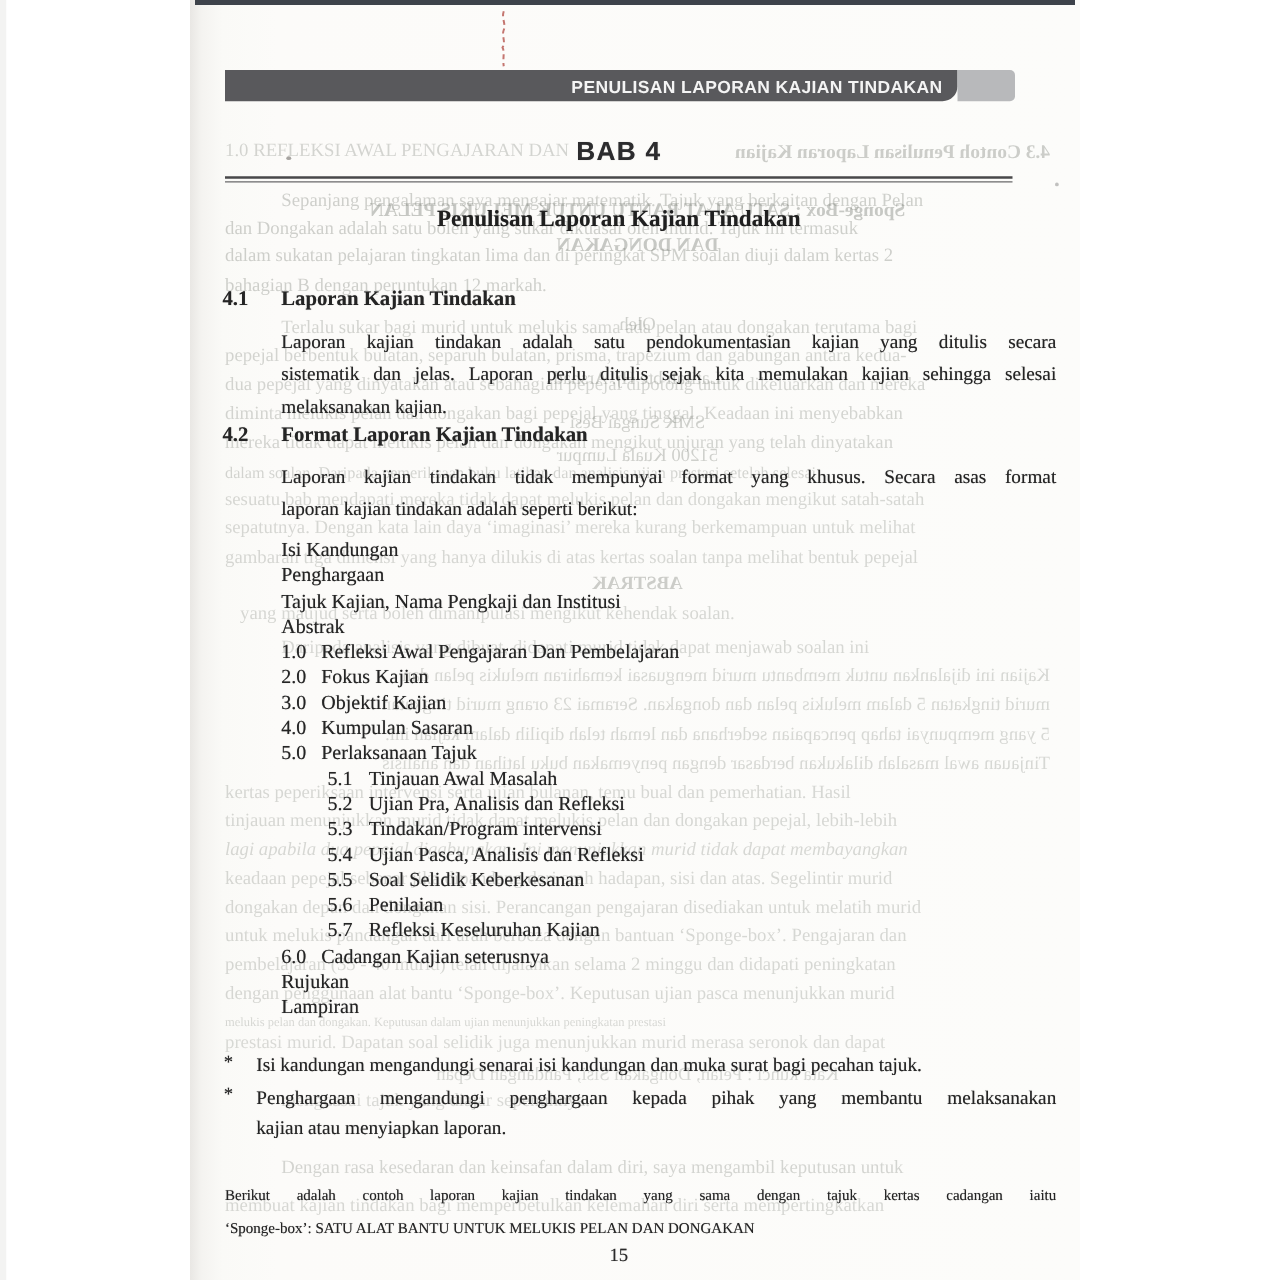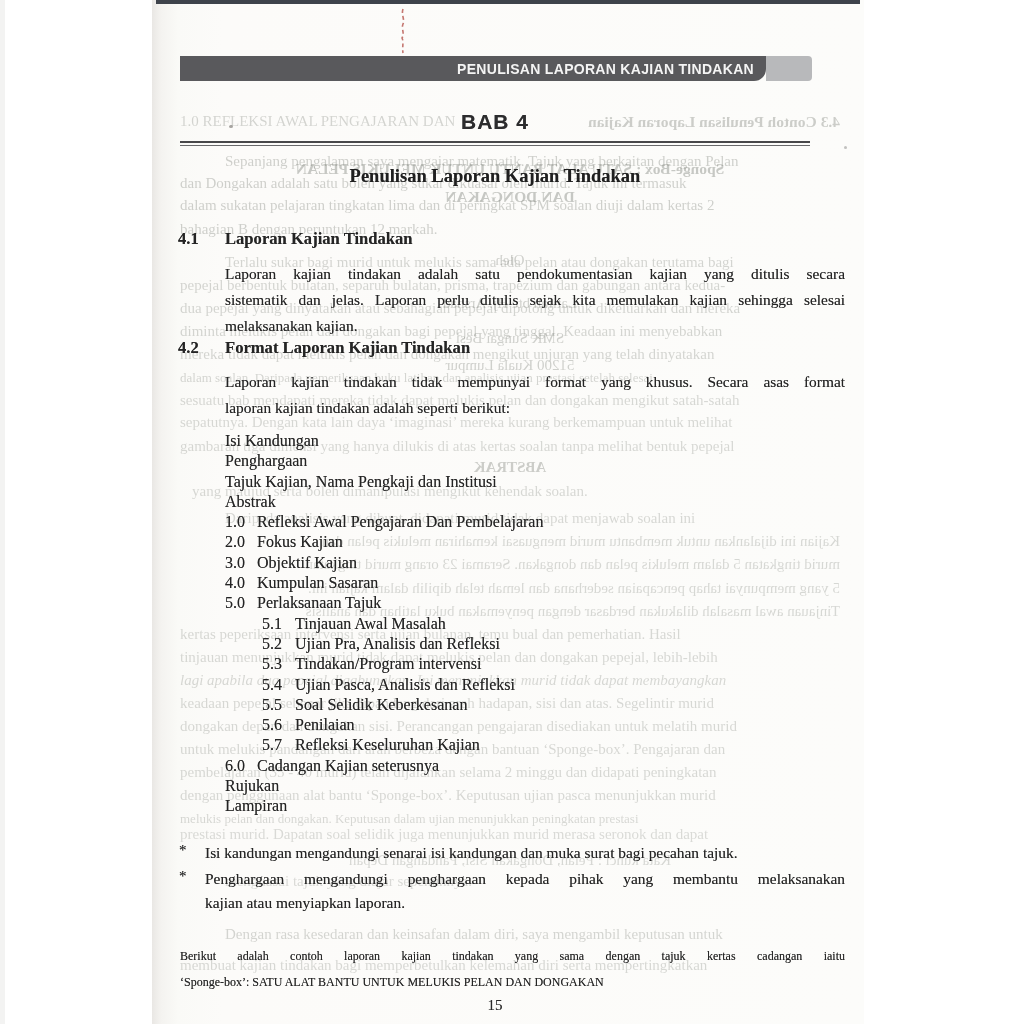--- a/index.html
+++ b/index.html
@@ -91,21 +91,21 @@
       <div class="ghost m" style="left: 180px; top: 580px; width: 660px; font-size: 15px; opacity: 0.28;">5 yang mempunyai tahap pencapaian sederhana dan lemah telah dipilih dalam kajian ini.</div>
       <div class="ghost m" style="left: 180px; top: 603px; width: 660px; font-size: 15px; opacity: 0.28;">Tinjauan awal masalah dilakukan berdasar dengan penyemakan buku latihan dan analisis</div>
       <div class="ghost" style="left: 180px; top: 626px; width: 660px; font-size: 15px; opacity: 0.28;">kertas peperiksaan intervensi serta ujian bulanan, temu bual dan pemerhatian. Hasil</div>
       <div class="ghost" style="left: 180px; top: 649px; width: 660px; font-size: 15px; opacity: 0.28;">tinjauan menunjukkan murid tidak dapat melukis pelan dan dongakan pepejal, lebih-lebih</div>
       <div class="ghost" style="left: 180px; top: 672px; width: 660px; font-size: 15px; opacity: 0.28; font-style: italic;">lagi apabila dua pepejal digabungkan. Ini menunjukkan murid tidak dapat membayangkan</div>
       <div class="ghost" style="left: 180px; top: 695px; width: 660px; font-size: 15px; opacity: 0.28;">keadaan pepejal sebenar jika dipandang dari arah hadapan, sisi dan atas. Segelintir murid</div>
       <div class="ghost" style="left: 180px; top: 718px; width: 660px; font-size: 15px; opacity: 0.28;">dongakan depan dan dongakan sisi. Perancangan pengajaran disediakan untuk melatih murid</div>
       <div class="ghost" style="left: 180px; top: 741px; width: 660px; font-size: 15px; opacity: 0.28;">untuk melukis pandangan dari arah berbeza dengan bantuan ‘Sponge-box’. Pengajaran dan</div>
       <div class="ghost" style="left: 180px; top: 764px; width: 660px; font-size: 15px; opacity: 0.28;">pembelajaran (35 - 40 murid) telah dijalankan selama 2 minggu dan didapati peningkatan</div>
       <div class="ghost" style="left: 180px; top: 787px; width: 660px; font-size: 15px; opacity: 0.28;">dengan penggunaan alat bantu ‘Sponge-box’. Keputusan ujian pasca menunjukkan murid</div>
-      <div class="ghost" style="left: 180px; top: 810px; width: 660px; font-size: 13px; opacity: 0.28;">melukis pelan dan dongakan. Keputusan dalam ujian menunjukkan peningkatan prestasi</div>
+      <div class="ghost" style="left: 180px; top: 810px; width: 660px; font-size: 10px; opacity: 0.28;">melukis pelan dan dongakan. Keputusan dalam ujian menunjukkan peningkatan prestasi</div>
       <div class="ghost" style="left: 180px; top: 826px; width: 660px; font-size: 15px; opacity: 0.26;">prestasi murid. Dapatan soal selidik juga menunjukkan murid merasa seronok dan dapat</div>
       <div class="ghost m c" style="left: 180px; top: 852px; width: 660px; font-size: 15px; opacity: 0.28;">Kata kunci : Pelan, Dongakan Sisi, Pandangan Depan</div>
       <div class="ghost" style="left: 225px; top: 873px; width: 620px; font-size: 15px; opacity: 0.26;">menguasai tajuk yang diajar sepenuhnya.</div>
       <div class="ghost" style="left: 225px; top: 926px; width: 620px; font-size: 15px; opacity: 0.3;">Dengan rasa kesedaran dan keinsafan dalam diri, saya mengambil keputusan untuk</div>
       <div class="ghost" style="left: 180px; top: 957px; width: 660px; font-size: 15px; opacity: 0.28;">membuat kajian tindakan bagi memperbetulkan kelemahan diri serta mempertingkatkan</div>
     </div>
 
   <svg class="abs" style="left:397px;top:8px;" width="12" height="46" viewBox="0 0 12 46">
     <path d="M6,1 C4,7 8,11 6,16 C4,21 8,25 5,30 C7,34 5,39 6,45" fill="none" stroke="#b24a42" stroke-width="1.6" stroke-dasharray="4 3" opacity="0.75"></path>
   </svg>

